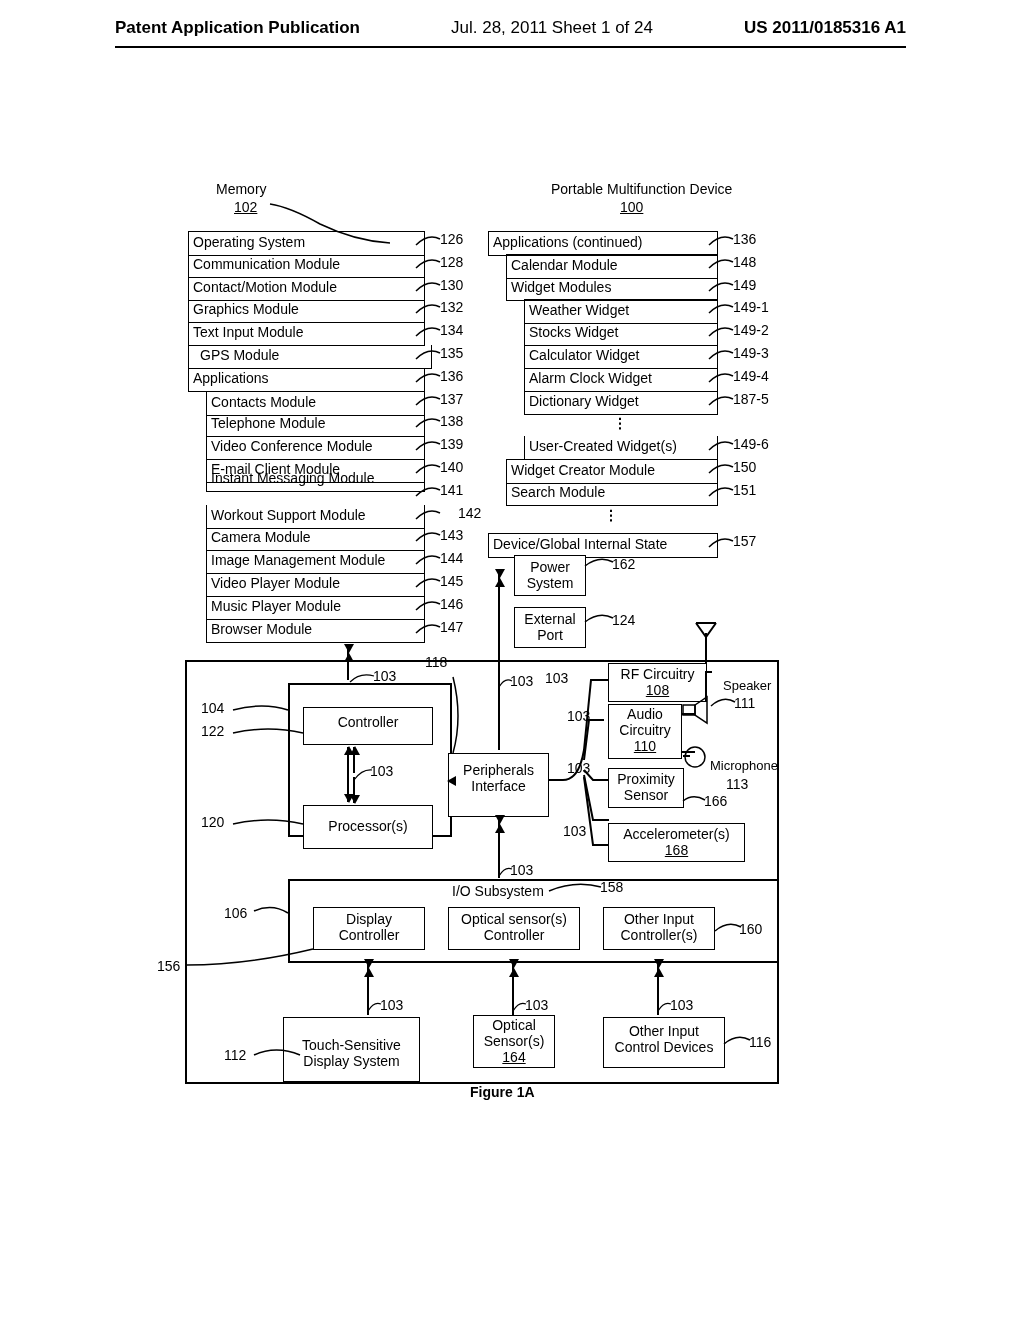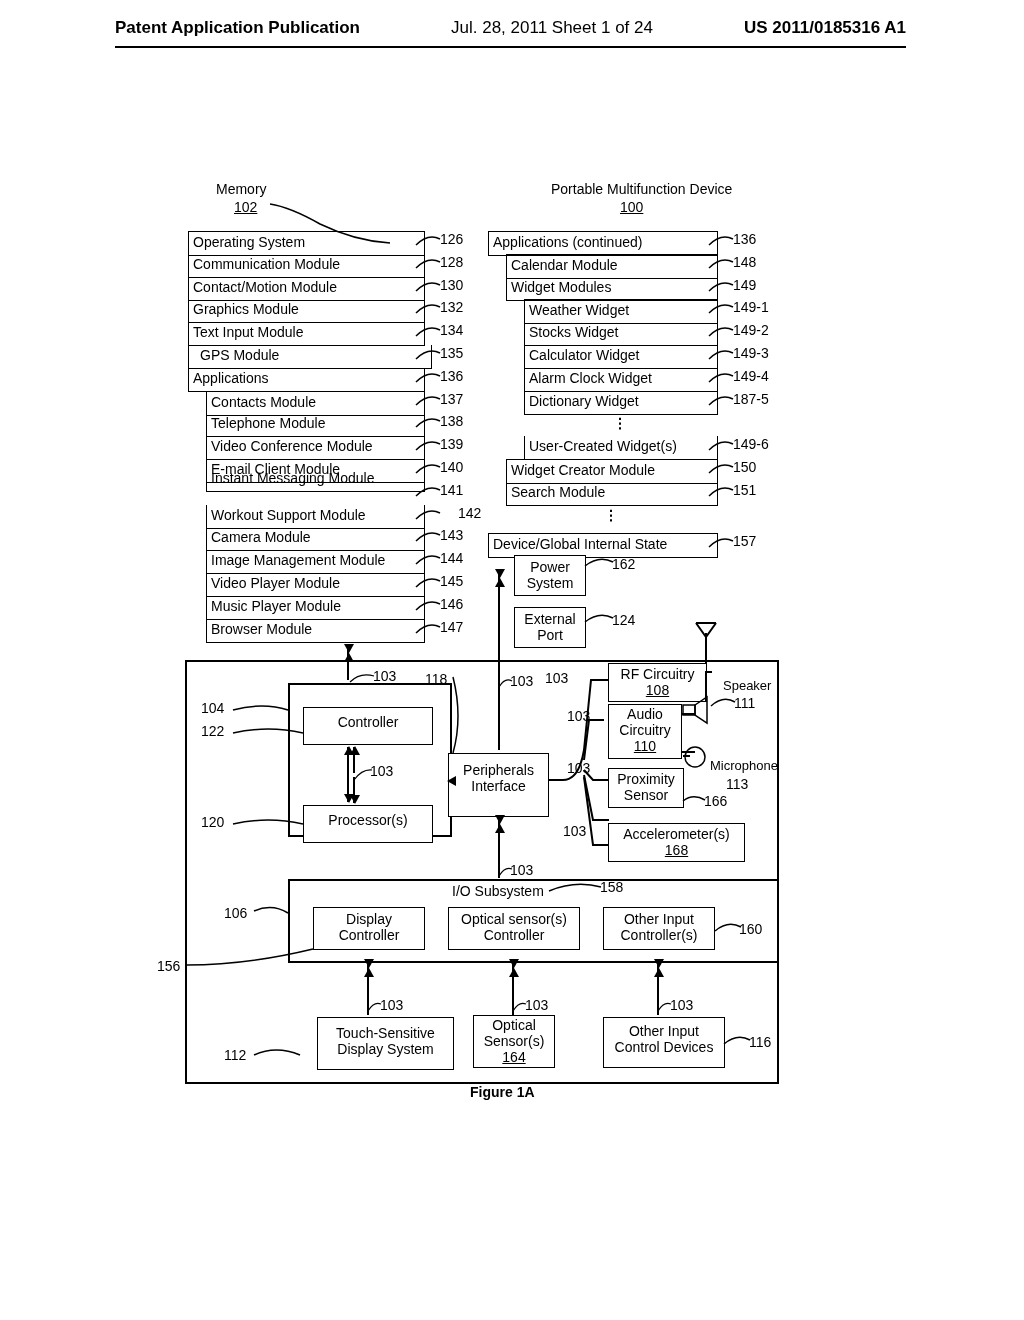--- a/index.html
+++ b/index.html
@@ -200,21 +200,21 @@
       <div class="row" style="left: 391px; top: 339.6px; width: 202px; border-left: none; border-right: none; text-align: center; font-weight: bold; border-bottom: none;">⋮</div>
       <div class="row" style="left: 373px; top: 368.4px; width: 220px; border-left: 1.5px solid rgb(0, 0, 0); border-right: 1.5px solid rgb(0, 0, 0); border-top: 1.5px solid rgb(0, 0, 0);">Device/Global Internal State</div>
       <div class="ref-num" style="left: 618px; top: 368.4px;">157</div>
       <svg style="left:594px;top:372.4000000000001px" width="26" height="14">
         <path d="M0 10 Q12 -2 24 4" stroke="#000" stroke-width="1.5" fill="none"></path>
       </svg>
     </div>
 
   <div class="big-box" style="left:173px;top:518px;width:160px;height:150px"></div>
   <div class="box center" style="left:188px;top:542px;width:128px;height:30px;padding-top:6px">Controller</div>
-  <div class="box center" style="left:188px;top:640px;width:128px;height:30px;padding-top:6px">Processor(s)</div>
+  <div class="box center" style="left:188px;top:640px;width:128px;height:30px;padding-top:12px">Processor(s)</div>
 
   <div class="ref-num" style="left:86px;top:535px">104</div>
   <svg style="left:118px;top:541px" width="60" height="10">
       <path d="M0 4 Q30 -4 55 4" stroke="#000" stroke-width="1.5" fill="none"></path>
     </svg>
   <div class="ref-num" style="left:86px;top:558px">122</div>
   <svg style="left:118px;top:564px" width="72" height="10">
       <path d="M0 4 Q35 -4 70 4" stroke="#000" stroke-width="1.5" fill="none"></path>
     </svg>
   <div class="ref-num" style="left:86px;top:649px">120</div>
@@ -226,21 +226,21 @@
   <div class="vbar arrow-down" style="left:232px;top:582px;height:55px"></div>
   <div class="vbar arrow-up" style="left:238px;top:582px;height:26px"></div>
   <div class="vbar arrow-down" style="left:238px;top:612px;height:26px"></div>
   <div class="ref-num" style="left:255px;top:598px">103</div>
   <svg style="left:239px;top:602px" width="20" height="15">
       <path d="M0 13 Q8 2 18 3" stroke="#000" stroke-width="1.2" fill="none"></path>
     </svg>
 
   <div class="box center" style="left:333px;top:588px;width:99px;height:54px;padding-top:8px"><span style="white-space:pre-line">Peripherals
 Interface</span></div>
-  <div class="ref-num" style="left:310px;top:506px">118</div>
+  <div class="ref-num" style="left:310px;top:489px">118</div>
   <svg style="left:334px;top:512px" width="18" height="80">
       <path d="M4 0 Q14 40 4 76" stroke="#000" stroke-width="1.5" fill="none"></path>
     </svg>
 
   <div class="hbar arrow-left" style="left:333px;top:614px;width:0px"></div>
 
   <div class="vbar arrow-up arrow-down" style="left:232px;top:480px;height:35px"></div>
   <div class="ref-num" style="left:258px;top:503px">103</div>
   <svg style="left:235px;top:507px" width="26" height="15">
       <path d="M0 10 Q10 0 24 4" stroke="#000" stroke-width="1.2" fill="none"></path>
@@ -362,21 +362,21 @@
   <svg style="left:398px;top:836px" width="15" height="13">
       <path d="M0 10 Q6 0 13 3" stroke="#000" stroke-width="1.2" fill="none"></path>
     </svg>
 
   <div class="vbar arrow-up arrow-down" style="left:542px;top:795px;height:55px"></div>
   <div class="ref-num" style="left:555px;top:832px">103</div>
   <svg style="left:543px;top:836px" width="15" height="13">
       <path d="M0 10 Q6 0 13 3" stroke="#000" stroke-width="1.2" fill="none"></path>
     </svg>
 
-  <div class="box center" style="left:202px;top:852px;width:135px;height:44px;padding-top:7px"><span style="white-space:pre-line">Touch-Sensitive
+  <div class="box center" style="left:168px;top:852px;width:135px;height:44px;padding-top:19px"><span style="white-space:pre-line">Touch-Sensitive
 Display System</span></div>
   <div class="ref-num" style="left:109px;top:882px">112</div>
   <svg style="left:139px;top:884px" width="48" height="14">
       <path d="M0 6 Q22 -4 46 6" stroke="#000" stroke-width="1.5" fill="none"></path>
     </svg>
 
   <div class="box center" style="left:358px;top:850px;width:80px;height:50px;padding-top:1px"><span style="white-space:pre-line">Optical
 Sensor(s)</span><br><span class="underline">164</span></div>
 
   <div class="box center" style="left:488px;top:852px;width:120px;height:44px;padding-top:5px"><span style="white-space:pre-line">Other Input

